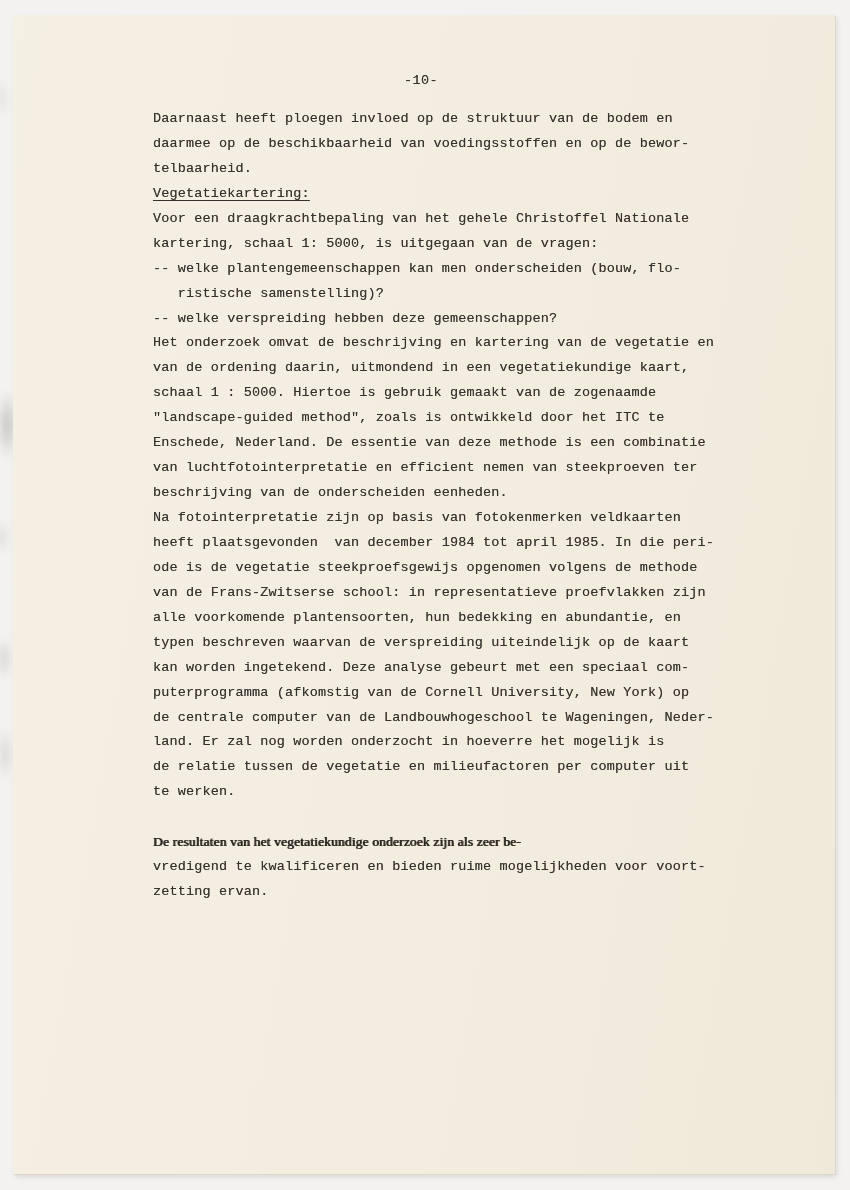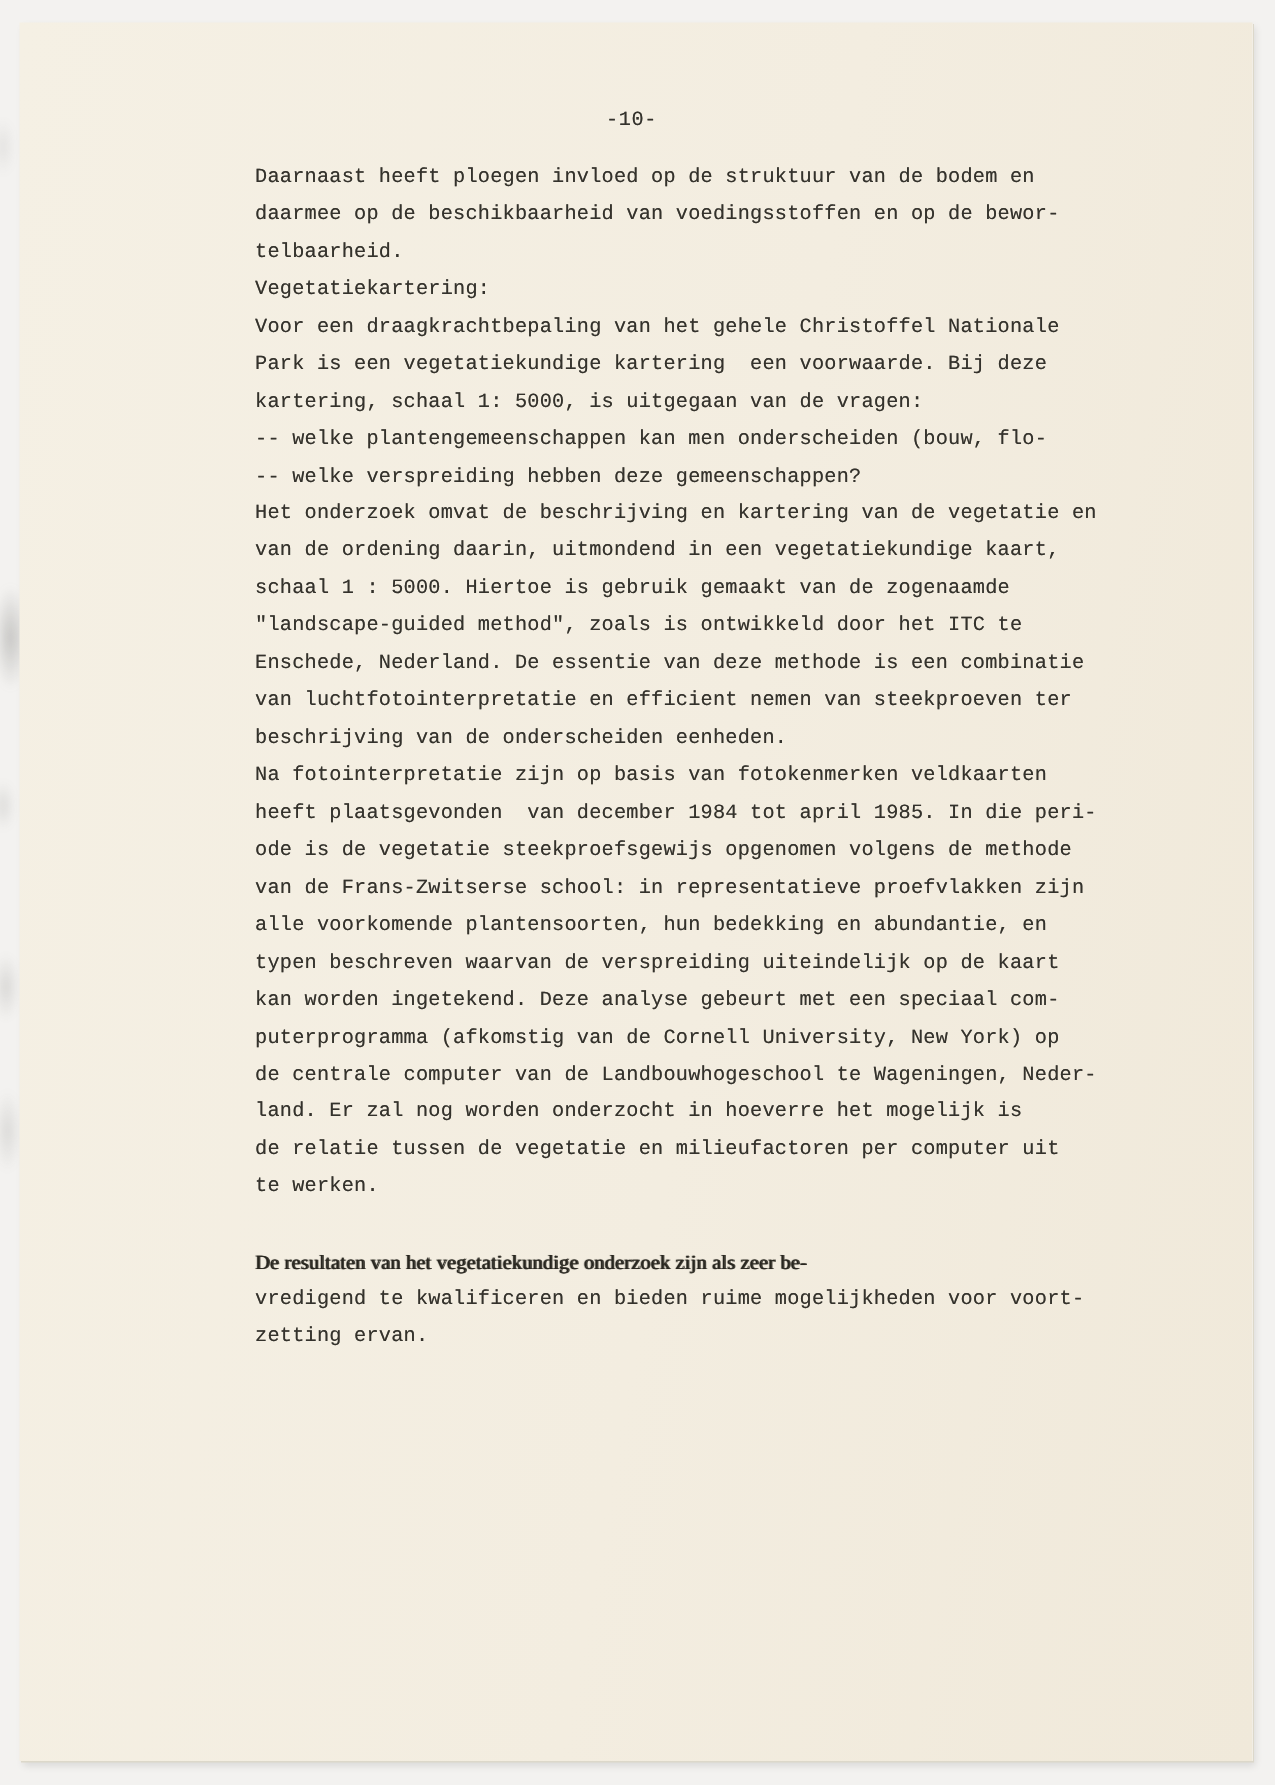--- a/index.html
+++ b/index.html
@@ -42,34 +42,35 @@
     left: 391px;
     top: 58px;
     font-size: 13.5px;
     letter-spacing: 0.4px;
     color: #34322c;
     text-shadow: 0 0 0.4px rgba(52,50,44,0.65);
     text-align: center;
   }
   .text-block {
     position: absolute;
-    left: 157px;
+    left: 140px;
     top: 92px;
     width: 600px;
   }
   .line {
     height: 24.94px;
     line-height: 24.94px;
     font-size: 13.5px;
     letter-spacing: 0.15px;
     white-space: pre;
     color: #34322c;
     text-shadow: 0 0 0.4px rgba(52,50,44,0.6);
   }
   .line.underline {
+    text-decoration: underline;
     text-underline-offset: 3px;
   }
   .line.overstruck {
     color: #28261f;
     text-shadow: 0.8px 0 0 rgba(40,38,31,0.85), -0.4px 0.3px 0.5px rgba(40,38,31,0.5);
     font-family: Liberation Serif, serif;
   }
 </style>
 </head>
 <body>
@@ -81,23 +82,23 @@
 <span class="smudge s5"></span>
 
 <div class="paper">
   <div class="page-number">-10-</div>
   <div class="text-block" id="text-block">
       <div class="line">Daarnaast heeft ploegen invloed op de struktuur van de bodem en</div>
       <div class="line">daarmee op de beschikbaarheid van voedingsstoffen en op de bewor-</div>
       <div class="line">telbaarheid.</div>
       <div class="line underline">Vegetatiekartering:</div>
       <div class="line">Voor een draagkrachtbepaling van het gehele Christoffel Nationale</div>
-      <div class="line">Park is een vegetatiekundige kartering  een voorwaarde. Bij deze</div>
       <div class="line">kartering, schaal 1: 5000, is uitgegaan van de vragen:</div>
       <div class="line">-- welke plantengemeenschappen kan men onderscheiden (bouw, flo-</div>
+      <div class="line">   ristische samenstelling)?</div>
       <div class="line">-- welke verspreiding hebben deze gemeenschappen?</div>
       <div class="line">Het onderzoek omvat de beschrijving en kartering van de vegetatie en</div>
       <div class="line">van de ordening daarin, uitmondend in een vegetatiekundige kaart,</div>
       <div class="line">schaal 1 : 5000. Hiertoe is gebruik gemaakt van de zogenaamde</div>
       <div class="line">"landscape-guided method", zoals is ontwikkeld door het ITC te</div>
       <div class="line">Enschede, Nederland. De essentie van deze methode is een combinatie</div>
       <div class="line">van luchtfotointerpretatie en efficient nemen van steekproeven ter</div>
       <div class="line">beschrijving van de onderscheiden eenheden.</div>
       <div class="line">Na fotointerpretatie zijn op basis van fotokenmerken veldkaarten</div>
       <div class="line">heeft plaatsgevonden  van december 1984 tot april 1985. In die peri-</div>

